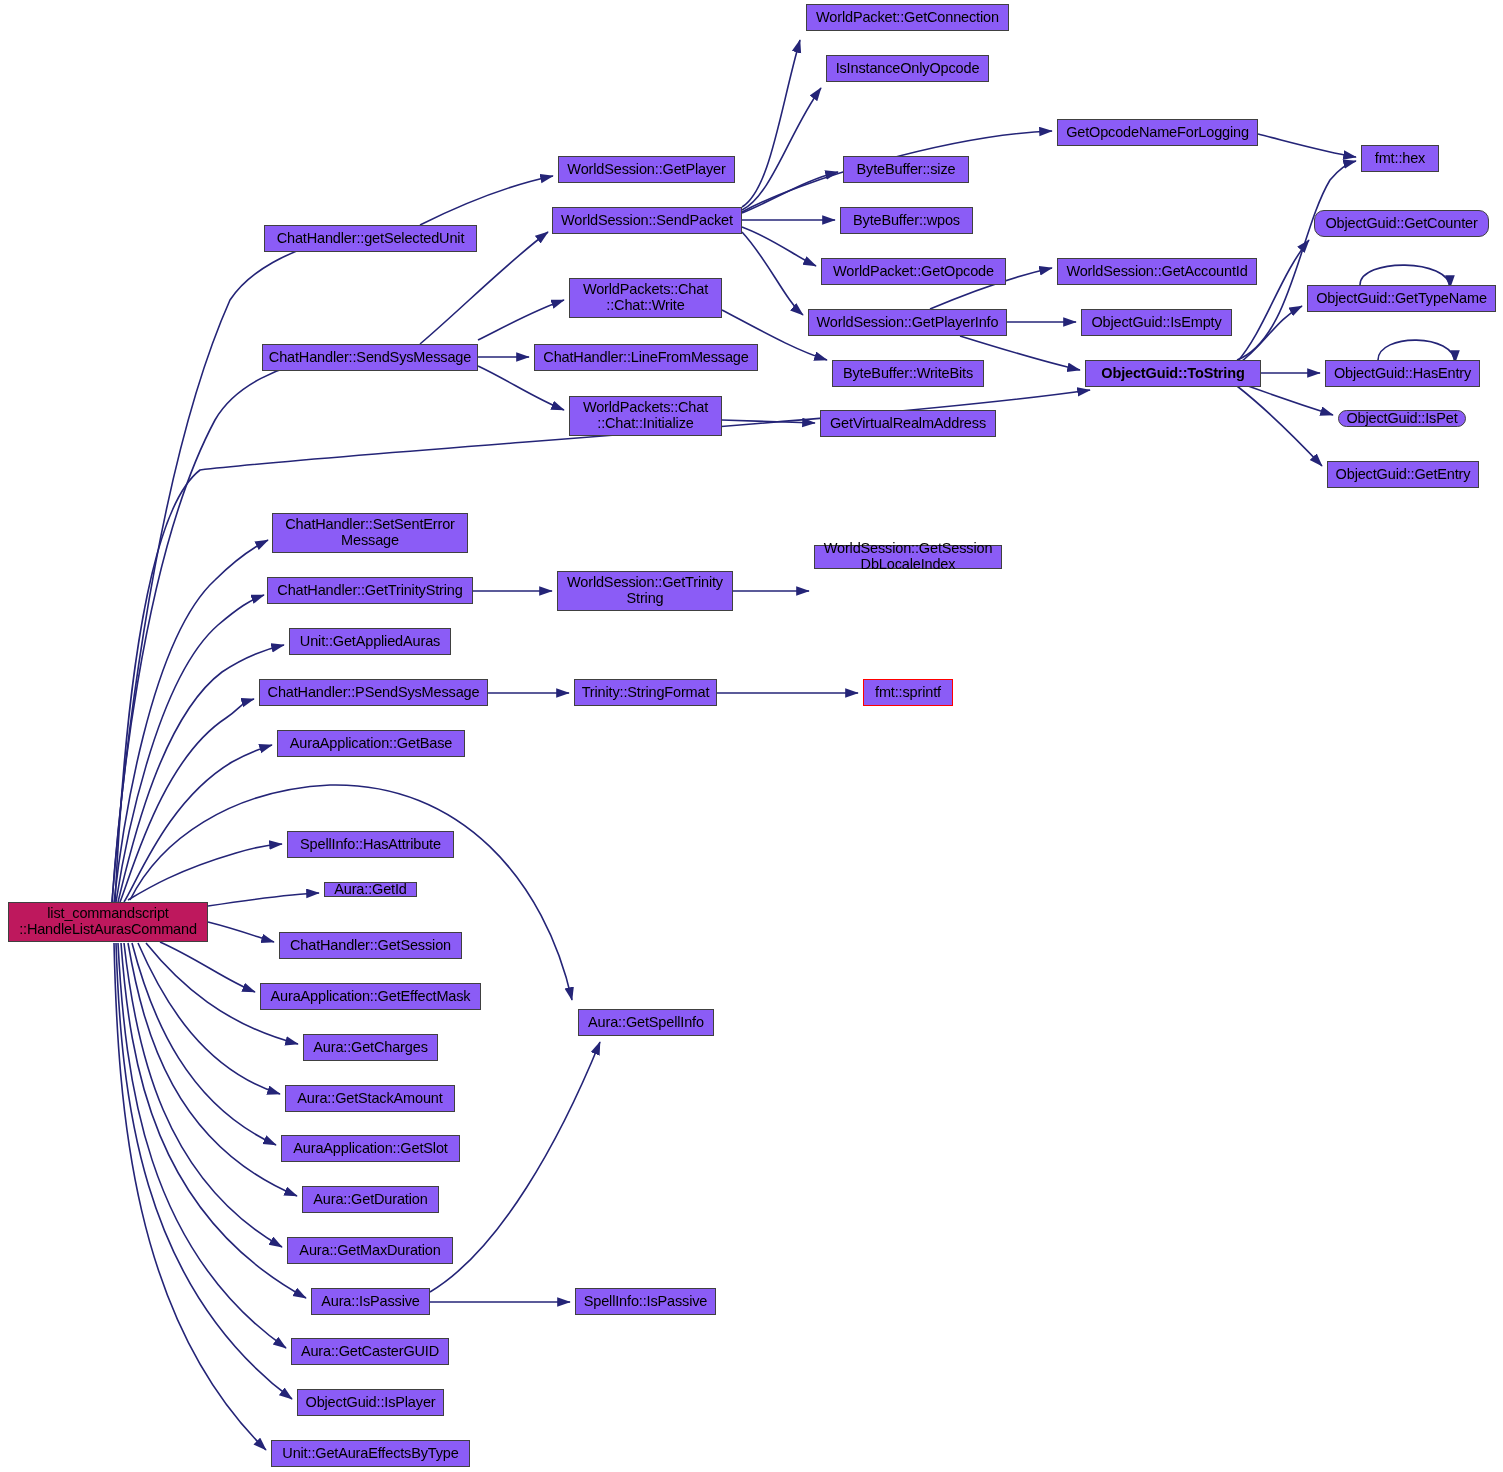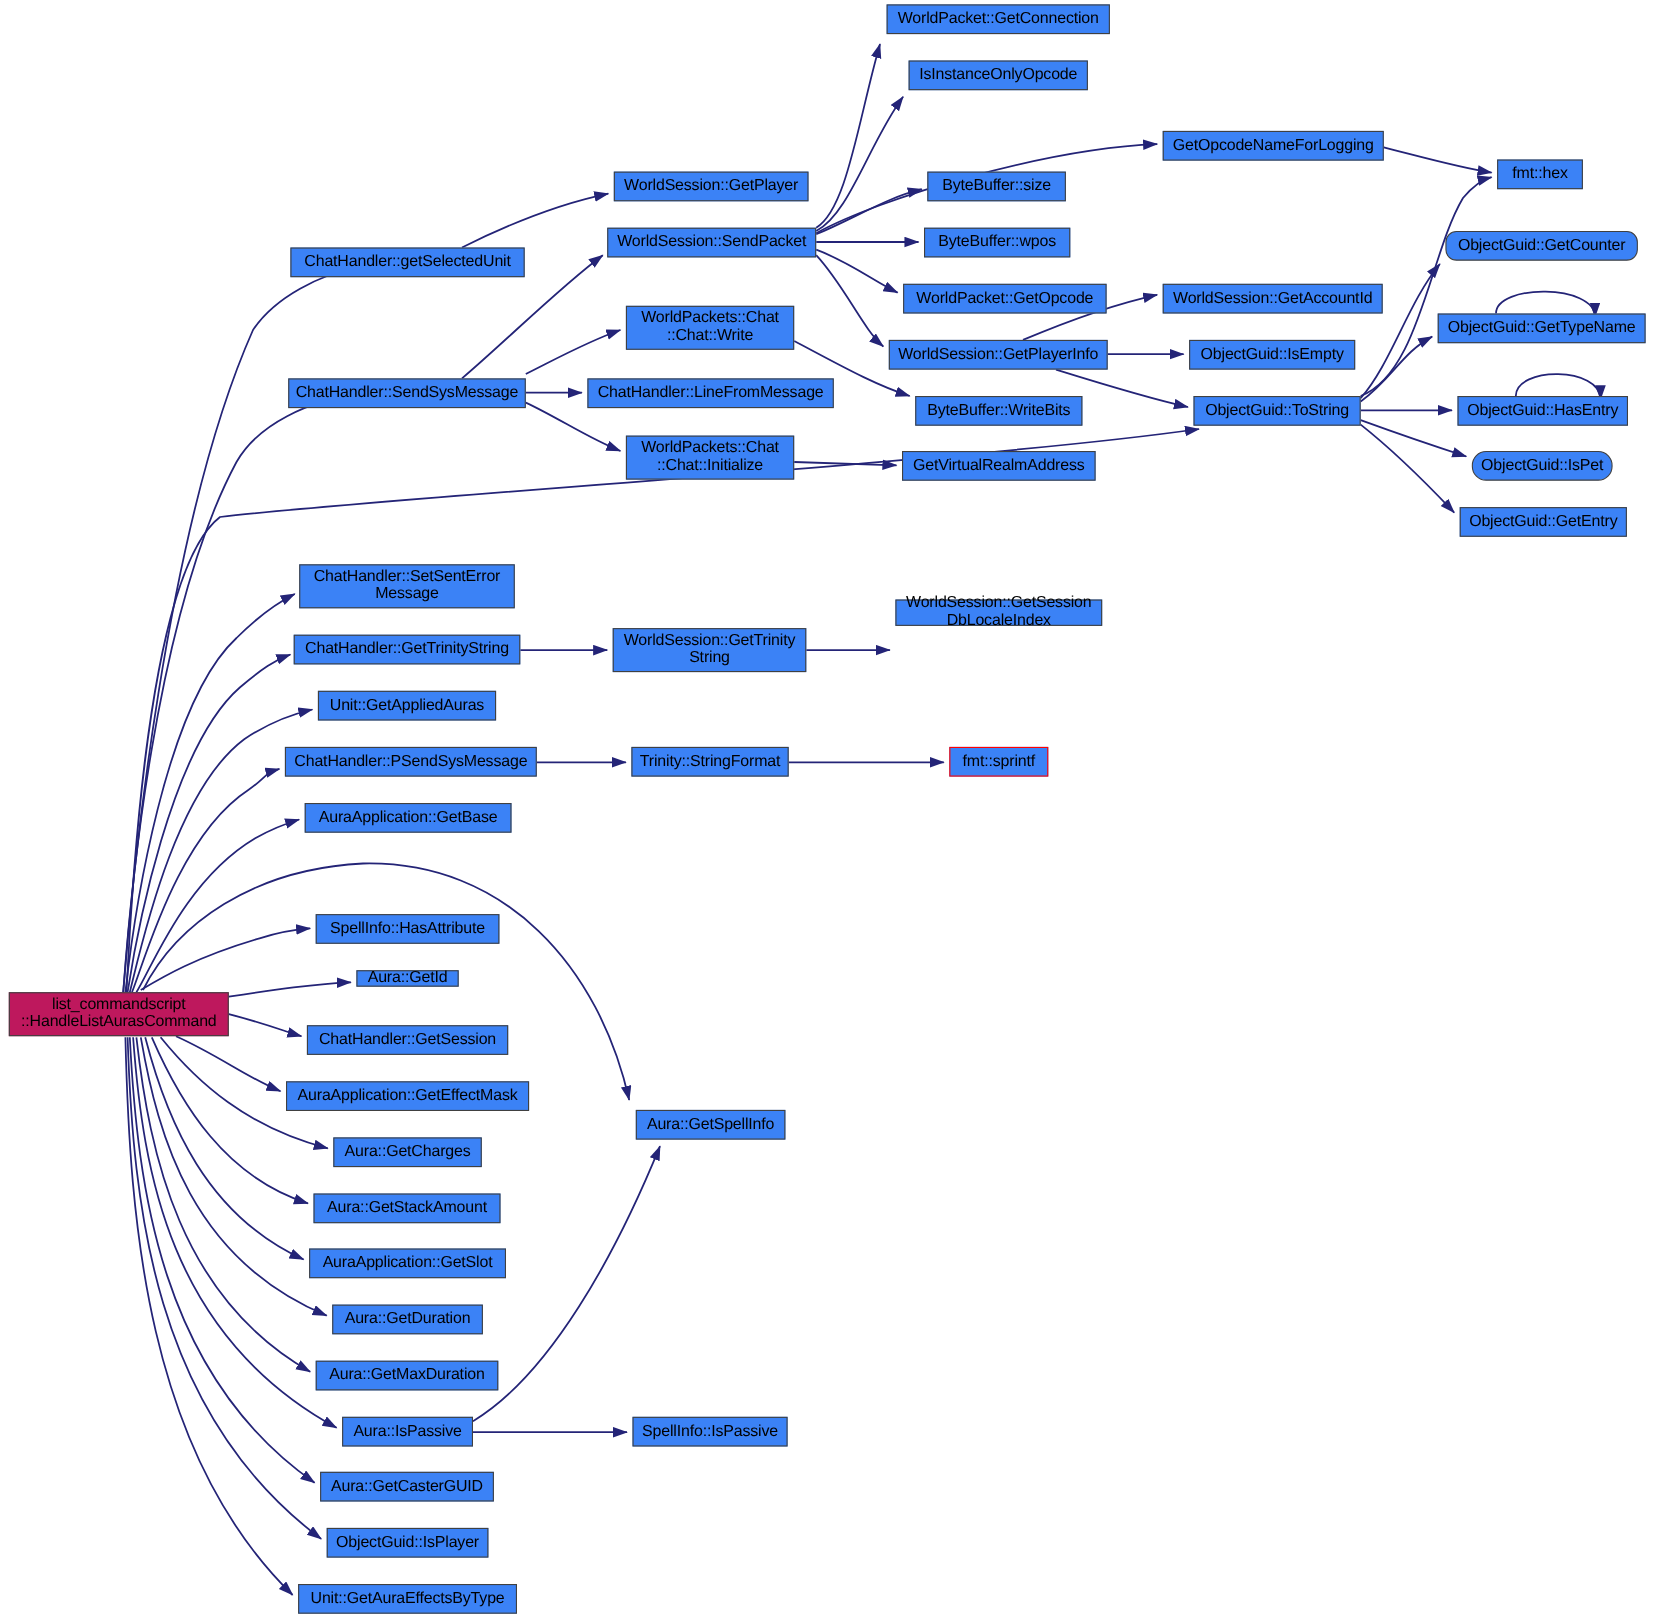--- a/index.html
+++ b/index.html
@@ -23,21 +23,21 @@
     left: 0;
     top: 0;
     width: 1503px;
     height: 1472px;
     pointer-events: none;
   }
   .gnode {
     position: absolute;
     box-sizing: border-box;
     border: 1px solid #404040;
-    background: #3b82f6;
+    background: #8b5cf6;
     color: #000000;
     font-size: 14.5px;
     line-height: 1.08;
     display: flex;
     align-items: center;
     justify-content: center;
     text-align: center;
     white-space: pre;
     letter-spacing: -0.15px;
   }
@@ -159,21 +159,21 @@
       <div class="gnode" style="left: 821px; top: 258px; width: 185px; height: 27px;">WorldPacket::GetOpcode</div>
       <div class="gnode" style="left: 808px; top: 309px; width: 199px; height: 27px;">WorldSession::GetPlayerInfo</div>
       <div class="gnode" style="left: 832px; top: 360px; width: 152px; height: 27px;">ByteBuffer::WriteBits</div>
       <div class="gnode" style="left: 820px; top: 410px; width: 176px; height: 27px;">GetVirtualRealmAddress</div>
       <div class="gnode" style="left: 814px; top: 545px; width: 188px; height: 24px;">WorldSession::GetSession
 DbLocaleIndex</div>
       <div class="gnode alert" style="left: 863px; top: 679px; width: 90px; height: 27px;">fmt::sprintf</div>
       <div class="gnode" style="left: 1057px; top: 119px; width: 201px; height: 27px; text-align: right;">GetOpcodeNameForLogging</div>
       <div class="gnode" style="left: 1057px; top: 258px; width: 200px; height: 27px;">WorldSession::GetAccountId</div>
       <div class="gnode" style="left: 1081px; top: 309px; width: 151px; height: 27px;">ObjectGuid::IsEmpty</div>
-      <div class="gnode" style="left: 1085px; top: 360px; width: 152px; height: 27px;">ObjectGuid::ToString</div>
+      <div class="gnode" style="left: 1085px; top: 360px; width: 176px; height: 27px; font-weight: bold;">ObjectGuid::ToString</div>
       <div class="gnode" style="left: 1361px; top: 145px; width: 78px; height: 27px;">fmt::hex</div>
       <div class="gnode" style="left: 1314px; top: 210px; width: 175px; height: 27px; border-radius: 10px;">ObjectGuid::GetCounter</div>
       <div class="gnode" style="left: 1307px; top: 285px; width: 189px; height: 27px;">ObjectGuid::GetTypeName</div>
       <div class="gnode" style="left: 1325px; top: 360px; width: 155px; height: 27px;">ObjectGuid::HasEntry</div>
-      <div class="gnode" style="left: 1338px; top: 410px; width: 128px; height: 27px; border-radius: 13px;">ObjectGuid::IsPet</div>
+      <div class="gnode" style="left: 1338px; top: 410px; width: 128px; height: 17px; border-radius: 13px;">ObjectGuid::IsPet</div>
       <div class="gnode" style="left: 1327px; top: 461px; width: 152px; height: 27px;">ObjectGuid::GetEntry</div>
     </div>
 </div>
 
 </body></html>

